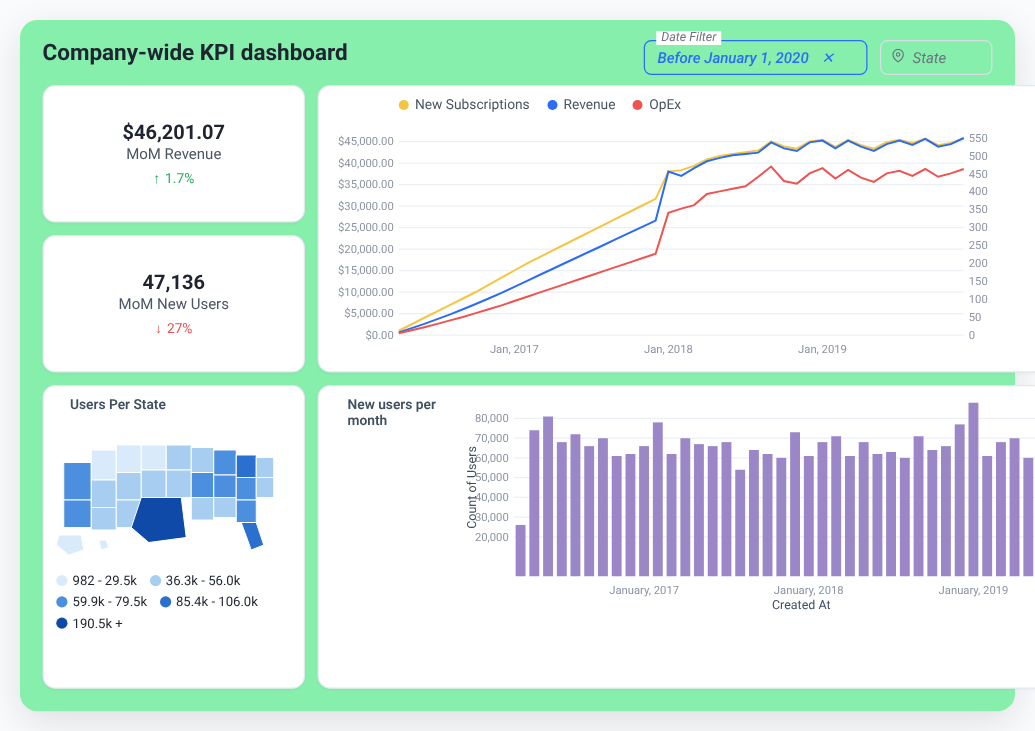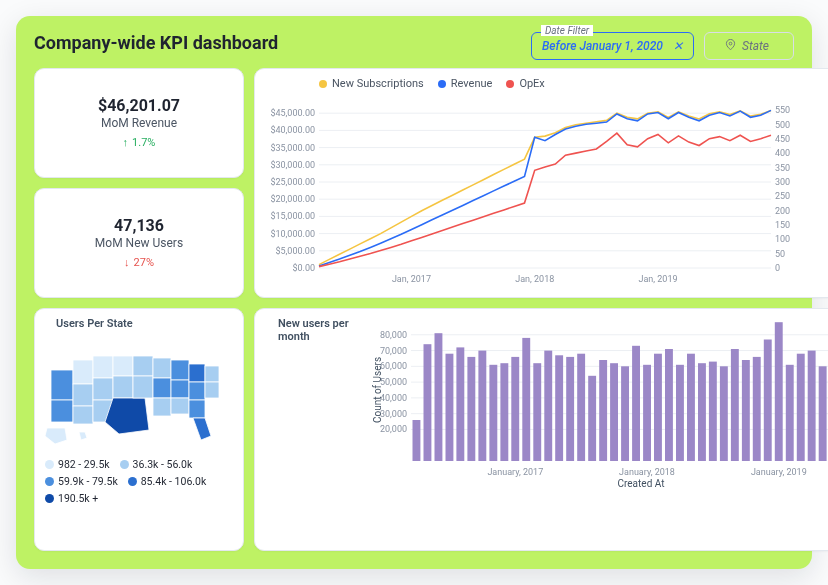--- a/index.html
+++ b/index.html
@@ -12,21 +12,21 @@
     padding:16px;
   }
   *{box-sizing:border-box;}
   .card{
     background:#fff;
     border:1px solid #e3e8ee;
     border-radius:10px;
     box-shadow:0 1px 2px rgba(15,23,42,0.04);
   }
   .page{
-    background:#bef264;
+    background:#86efac;
     border-radius:14px;
     box-shadow:0 8px 30px rgba(15,23,42,0.12);
     width:100%;height:100%;
     padding:16px 18px 18px 18px;
     display:flex;flex-direction:column;
   }
   .header{
     display:flex;align-items:flex-start;justify-content:space-between;
     margin-bottom:8px;
   }
@@ -34,28 +34,28 @@
     font-size:18px;font-weight:700;color:#1f2430;
   }
   .filters{display:flex;gap:10px;align-items:flex-end;font-style:italic;}
   .filter-box{position:relative;}
   .filter-label{
     position:absolute;top:-7px;left:10px;
     font-size:10px;color:#6b7280;background:#fff;padding:0 4px;
   }
   .date-filter{
     border:1px solid #2b6cf6;border-radius:6px;
-    padding:6px 10px 6px 10px;
+    padding:6px 26px 6px 10px;
     display:flex;align-items:center;gap:10px;
     color:#2b6cf6;font-size:12px;font-weight:500;
   }
   .date-filter .x{cursor:pointer;}
   .state-filter{
     border:1px solid #d8dee6;border-radius:6px;
-    padding:6px 12px 6px 20px;
+    padding:6px 12px 6px 8px;
     display:flex;align-items:center;gap:6px;
     color:#6b7280;font-size:12px;
     min-width:90px;
   }
   .state-filter .pin{color:#6b7280;}
   .grid{
     flex:1;display:grid;gap:10px;
     grid-template-columns:210px 1fr;
     grid-template-rows:110px 110px 1fr;
   }

